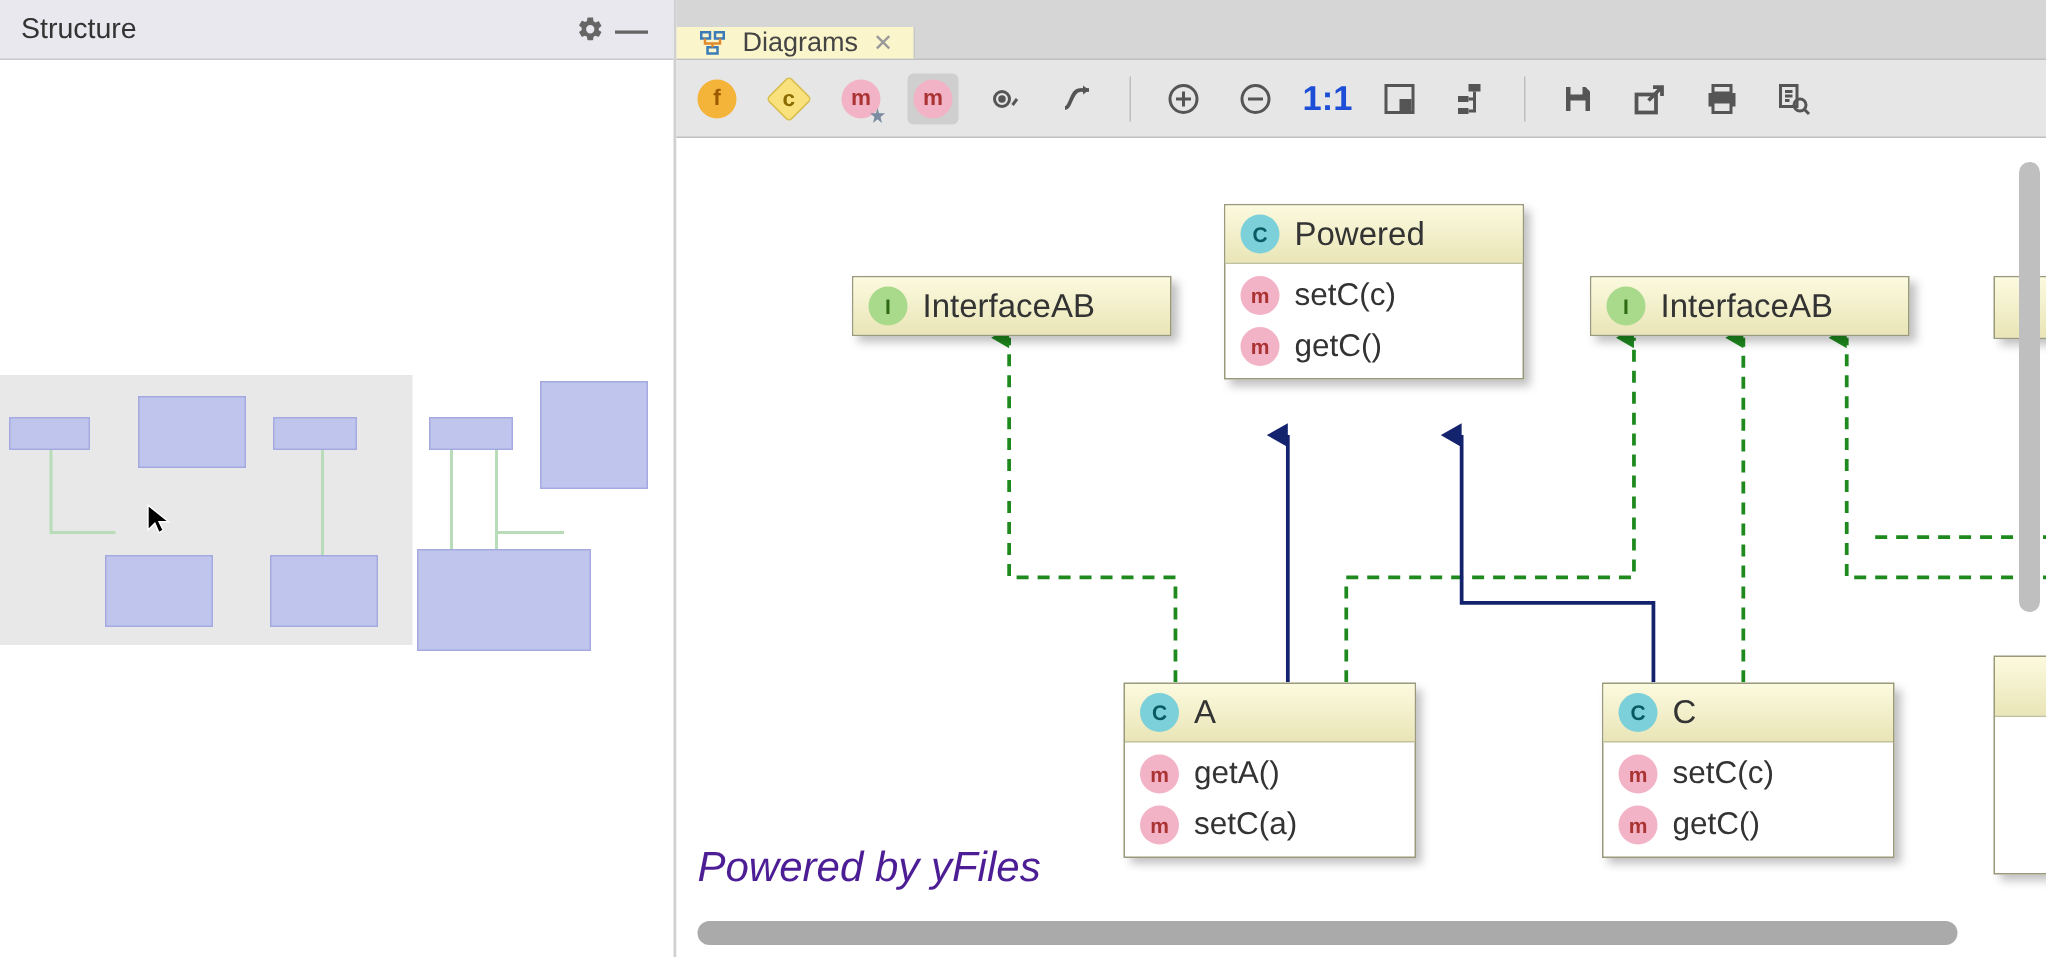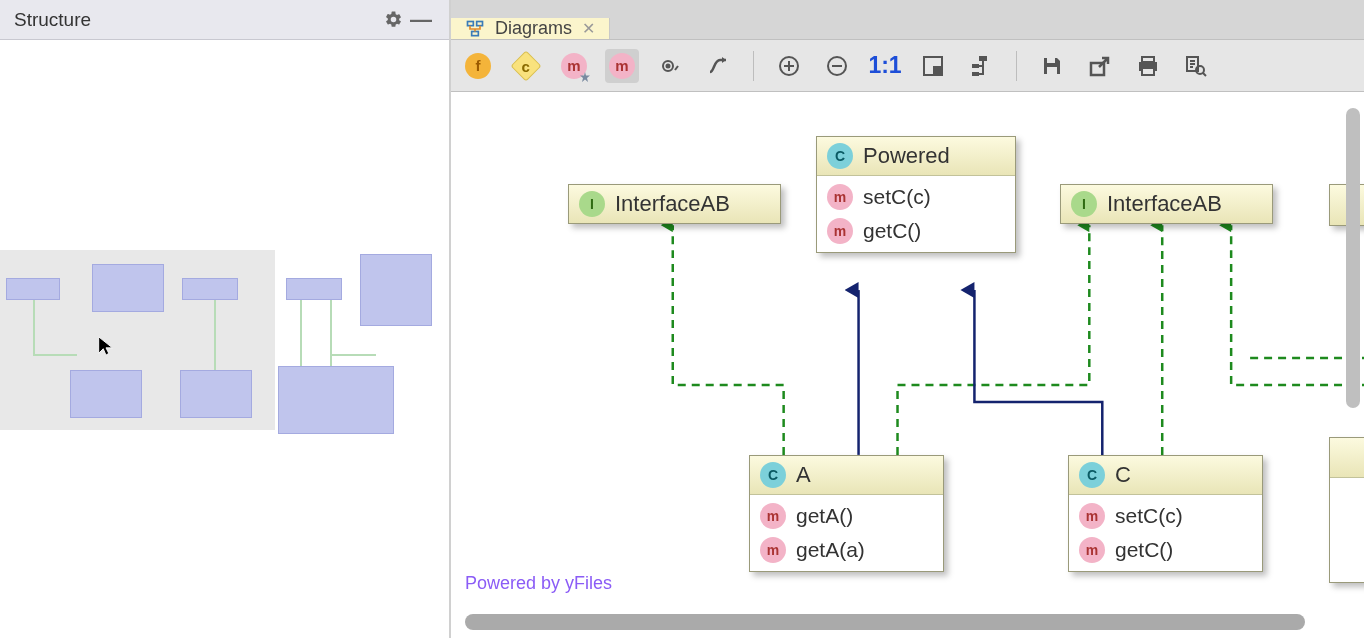--- a/index.html
+++ b/index.html
@@ -26,21 +26,21 @@
   .tbtn{width:34px;height:34px;display:flex;align-items:center;justify-content:center;border-radius:4px;cursor:pointer;color:#555;}
   .tbtn.active{background:#cfcfcf;}
   .circ{width:26px;height:26px;border-radius:50%;display:flex;align-items:center;justify-content:center;font-size:15px;font-weight:bold;}
   .circ.f{background:#f4b43a;color:#9b5a00;}
   .circ.c{background:#f9e27d;color:#8a6b00;border:1px solid #d9bf50;transform:rotate(45deg);width:22px;height:22px;border-radius:3px;}
   .circ.c span{transform:rotate(-45deg);}
   .circ.m{background:#f3b3c7;color:#a33;}
   .sep{width:1px;height:30px;background:#bdbdbd;margin:0 4px;}
   .tool-svg{width:24px;height:24px;}
   .canvas{position:absolute;left:0;top:92px;right:0;bottom:0;background:#fff;overflow:hidden;}
-  .footer{position:absolute;left:14px;bottom:44px;color:#8b5cf6;font-size:18px;}
+  .footer{position:absolute;left:14px;bottom:44px;color:#4c1d95;font-size:28px;font-style:italic;}
   .hscroll{position:absolute;left:14px;right:30px;bottom:8px;height:16px;background:transparent;}
   .hscroll .thumb{position:absolute;left:0;top:0;height:100%;width:840px;background:#aaa;border-radius:8px;}
   .vscroll{position:absolute;right:4px;top:108px;width:14px;height:300px;background:#bfbfbf;border-radius:7px;}
   
   .node{position:absolute;border:1px solid #9a9a7a;box-shadow:4px 4px 6px rgba(0,0,0,.25);background:#fff;}
   .node .head{background:linear-gradient(#fcfadf,#e9e5b7);padding:6px 10px;display:flex;align-items:center;gap:10px;font-size:22px;color:#333;border-bottom:1px solid #c2c29a;}
   .node.noBody .head{border-bottom:none;}
   .node .body{padding:4px 0;}
   .member{display:flex;align-items:center;gap:10px;padding:4px 10px;font-size:21px;color:#333;}
   .badge{width:26px;height:26px;border-radius:50%;display:flex;align-items:center;justify-content:center;font-size:14px;font-weight:bold;}
@@ -264,21 +264,21 @@
           <span class="badge cls">C</span>
           <span>A</span>
         </div>
         <div class="body">
           <div class="member">
               <span class="badge mth">m</span>
               <span>getA()</span>
             </div>
           <div class="member">
               <span class="badge mth">m</span>
-              <span>getA(a)</span>
+              <span>setC(a)</span>
             </div>
         </div>
       </div>
 
       <div class="node" style="left:617px;top:363px;width:195px;">
         <div class="head">
           <span class="badge cls">C</span>
           <span>C</span>
         </div>
         <div class="body">

